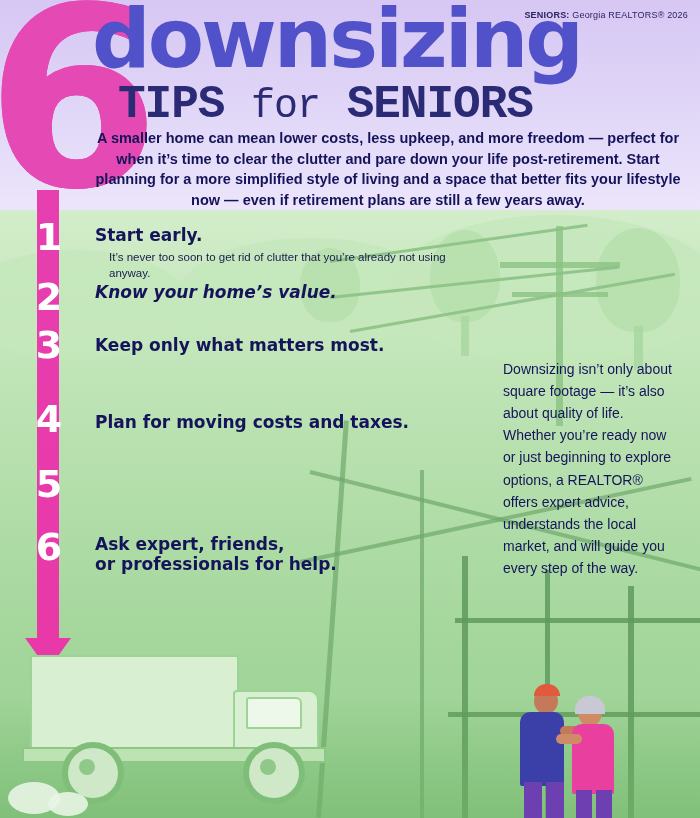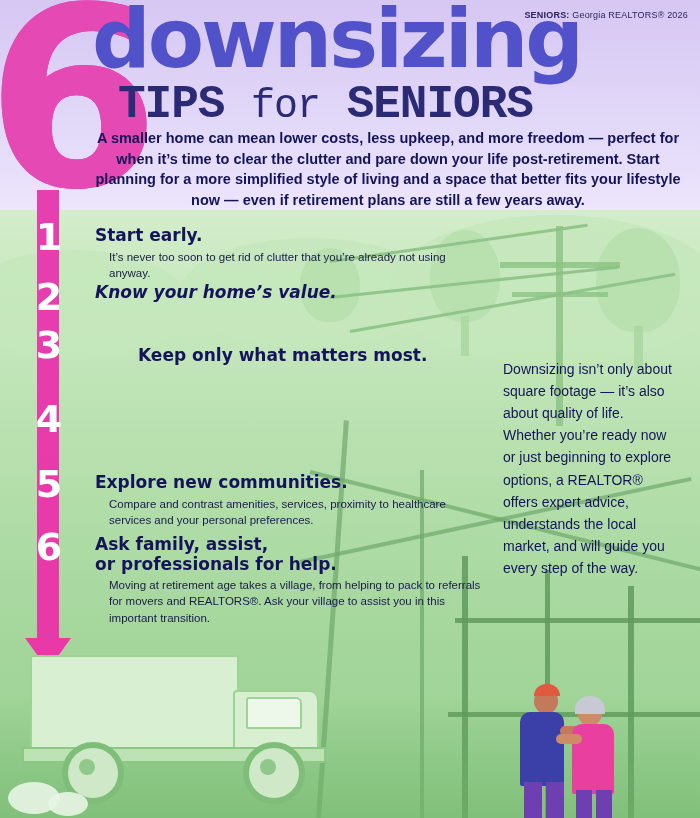--- a/index.html
+++ b/index.html
@@ -334,36 +334,32 @@
 
   <div class="tip" style="top:226px;">
     <div class="tip-head">Start early.</div>
     <div class="tip-body">It’s never too soon to get rid of clutter that you’re already not using anyway.</div>
   </div>
 
   <div class="tip" style="top:283px;font-style:italic;">
     <div class="tip-head">Know your home’s value.</div>
   </div>
 
-  <div class="tip" style="top:346px;margin-left:43px;">
+  <div class="tip" style="top:336px;">
     <div class="tip-head">Keep only what matters most.</div>
   </div>
 
   <div class="tip" style="top:413px;">
-  </div>
-
-  <div class="tip" style="top:473px;">
-    <div class="tip-head">Explore new communities.</div>
-    <div class="tip-body">Compare and contrast amenities, services, proximity to healthcare services and your personal preferences.</div>
-  </div>
+    <div class="tip-head">Plan for moving costs and taxes.</div>
+  </div>
+
 
   <div class="tip" style="top:535px;">
-    <div class="tip-head" style="white-space:pre-line;">Ask family, assist,
+    <div class="tip-head" style="white-space:pre-line;">Ask expert, friends,
 or professionals for help.</div>
-    <div class="tip-body">Moving at retirement age takes a village, from helping to pack to referrals for movers and REALTORS®. Ask your village to assist you in this important transition.</div>
   </div>
 
   <div class="quote">Downsizing isn’t only about square footage — it’s also about quality of life. Whether you’re ready now or just beginning to explore options, a REALTOR® offers expert advice, understands the local market, and will guide you every step of the way.</div>
 
   <div class="truck-body"></div>
   <div class="truck-cab"></div>
   <div class="truck-window"></div>
   <div class="truck-bumper"></div>
   <div class="wheel" style="left:62px;">
       <span class="hub"></span>

